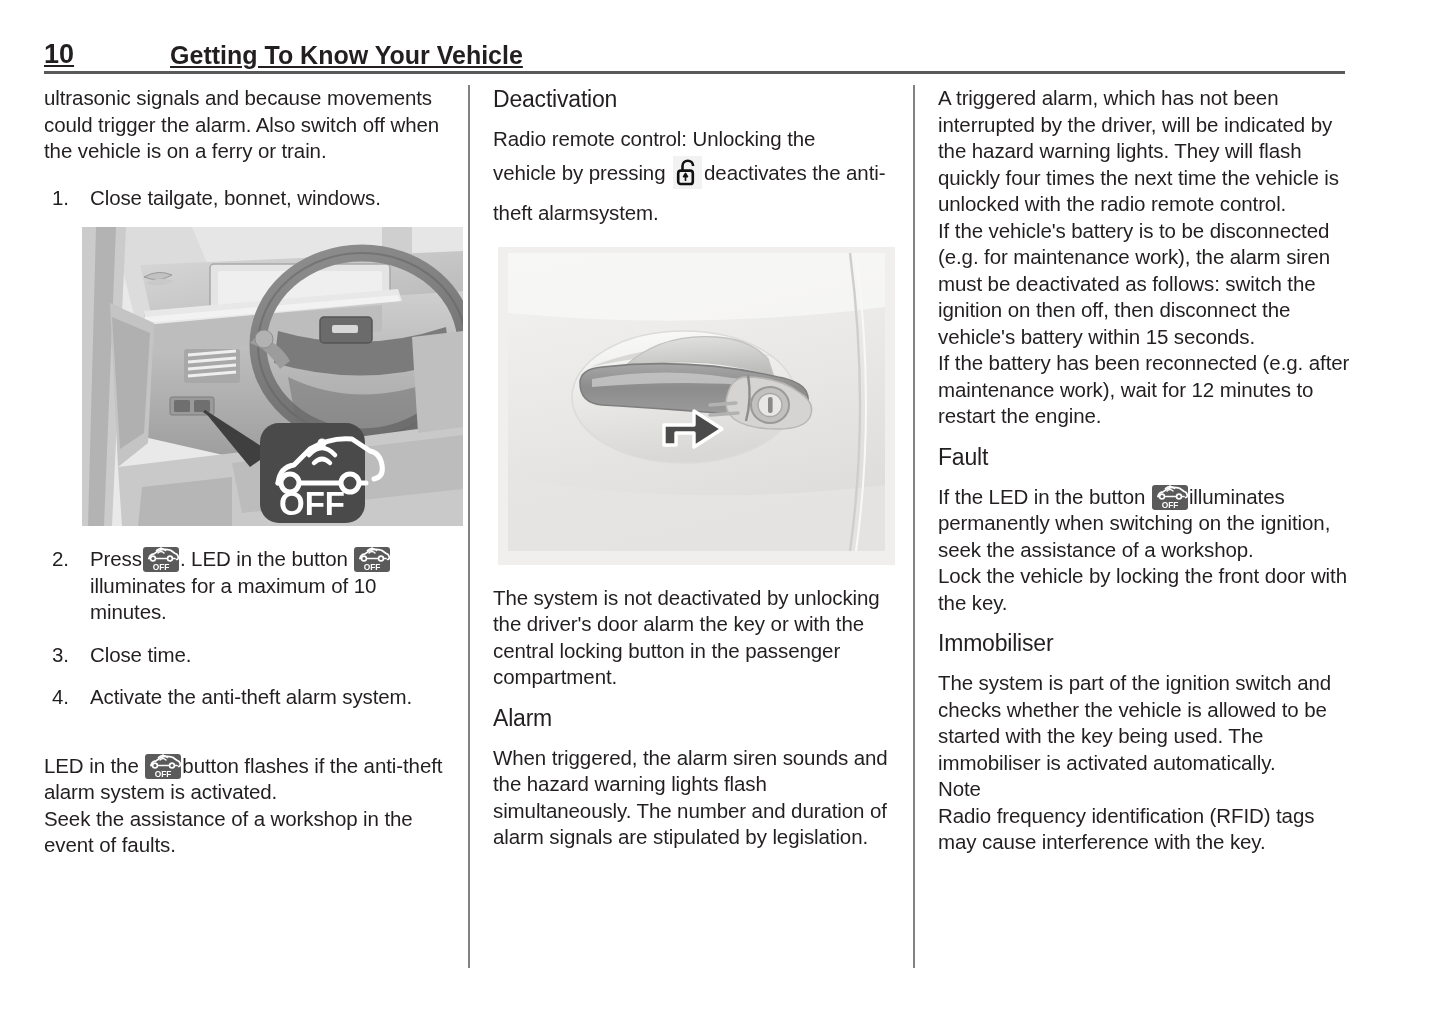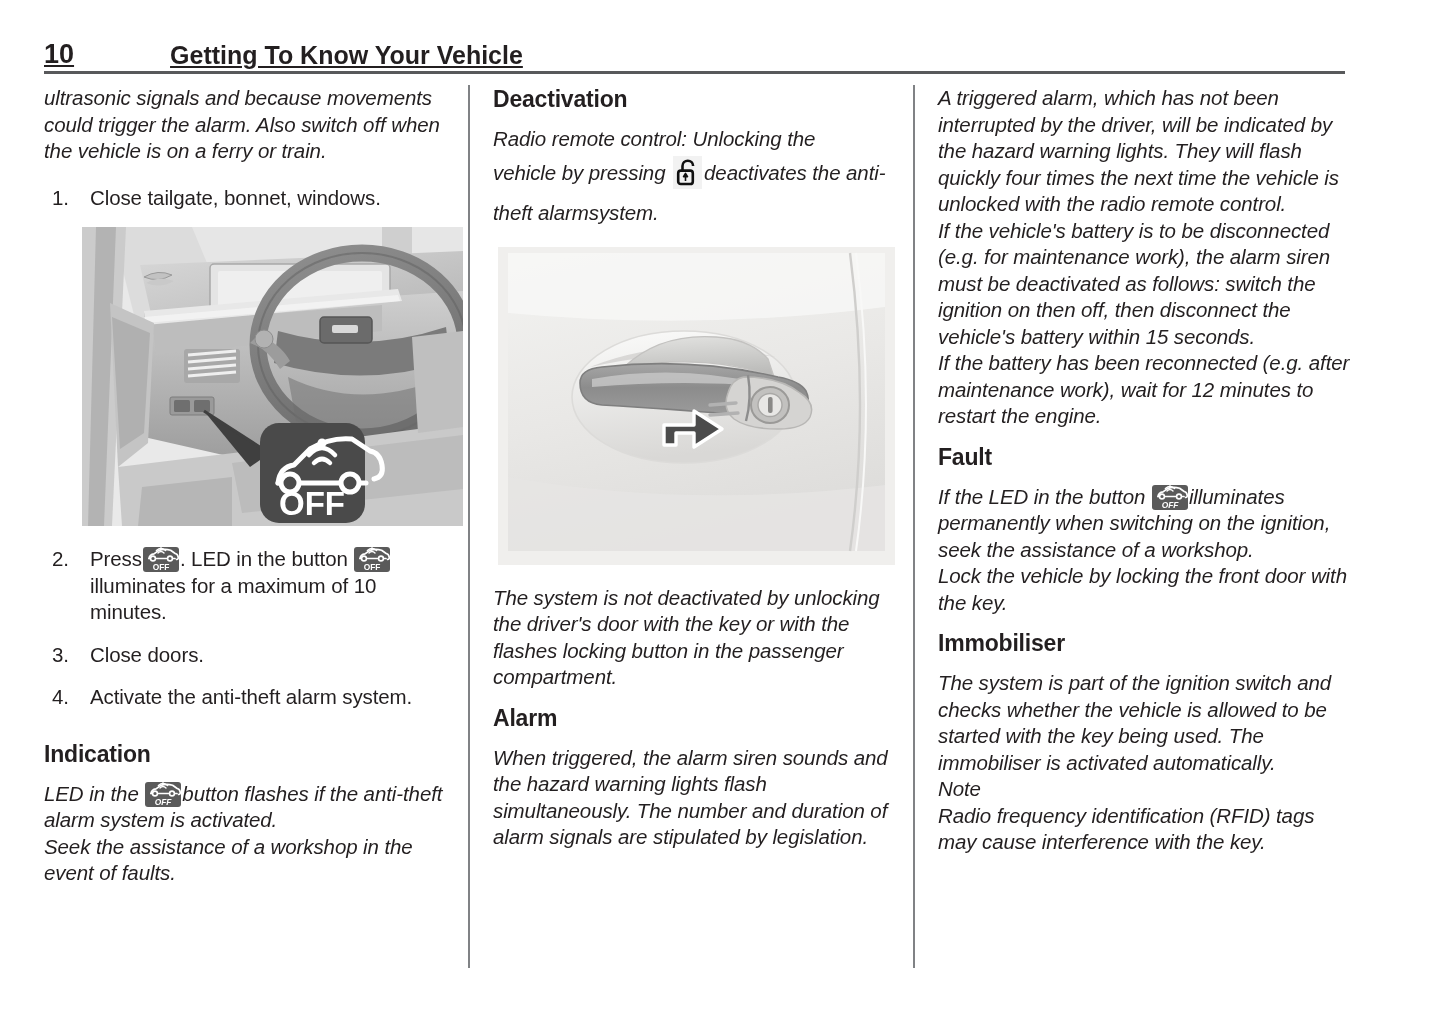--- a/index.html
+++ b/index.html
@@ -71,30 +71,29 @@
   }
   .divider-1 { left: 424px; }
   .divider-2 { left: 869px; }
 
   
   .para {
     font-size: 20.5px;
     line-height: 26.5px;
     margin: 0 0 0 0;
     letter-spacing: -0.1px;
-    font-style: italic;
   }
   .para + .para { margin-top: 0; }
   .gap { height: 20px; }
   .gap-sm { height: 13px; }
 
   .heading {
     font-size: 23px;
     line-height: 28px;
-    font-weight: bold;
+    font-weight: normal;
     margin: 0;
     letter-spacing: -0.2px;
   }
 
   .olist { margin: 0; padding: 0; list-style: none; }
   .olist li {
     position: relative;
     font-size: 20.5px;
     line-height: 26.5px;
     padding-left: 46px;
@@ -305,31 +304,30 @@
               <path d="M13.4 3.6 q4.6 -4.4 9.2 0"></path>
             </g>
             <circle cx="18" cy="1.8" r="1.5" fill="#ffffff"></circle>
             <text x="18" y="23" font-family="Liberation Sans, sans-serif" font-size="8.4" font-weight="bold" fill="#ffffff" text-anchor="middle">OFF</text>
           </svg>
         </span>
         <span>illuminates for a maximum of 10 minutes.</span>
       </li>
       <li>
         <span class="num">3.</span>
-        <span>Close doors.</span>
+        <span>Close time.</span>
       </li>
       <li>
         <span class="num">4.</span>
         <span>Activate the anti-theft alarm system.</span>
       </li>
     </ol>
 
     <div class="gap-sm"></div>
 
-    <h2 class="heading">Indication</h2>
 
     <div class="gap-sm"></div>
 
     <p class="para"><span>LED in the</span>
       <span class="icon-alarm-off">
         <svg viewBox="0 0 36 25">
           <g fill="none" stroke="#ffffff" stroke-width="1.7" stroke-linecap="round" stroke-linejoin="round">
             <path d="M6 11.5 q0.6 -4 5 -4.6 l4.4 -3.2 q6 -2.6 12.2 -0.4 l4.6 3.2 q2.6 0.6 3 3.6 q0.4 2 -1.6 2.4"></path>
             <path d="M6 11.5 h26"></path>
           </g>
@@ -421,21 +419,21 @@
         </g>
 
         <g>
           <path d="M166 198 L166 178 L196 178 L196 164 L224 182 L196 200 L196 186 L178 186 L178 198 Z" fill="#4b4b4b" stroke="#ffffff" stroke-width="3.4" stroke-linejoin="round"></path>
         </g>
       </svg>
     </div>
 
     <div class="gap"></div>
 
-    <p class="para">The system is not deactivated by unlocking the driver's door with the key or with the flashes locking button in the passenger compartment.</p>
+    <p class="para">The system is not deactivated by unlocking the driver's door alarm the key or with the central locking button in the passenger compartment.</p>
 
     <div class="gap-sm"></div>
 
     <h2 class="heading">Alarm</h2>
 
     <div class="gap-sm"></div>
 
     <p class="para">When triggered, the alarm siren sounds and the hazard warning lights flash simultaneously. The number and duration of alarm signals are stipulated by legislation.</p>
   </div>
 

